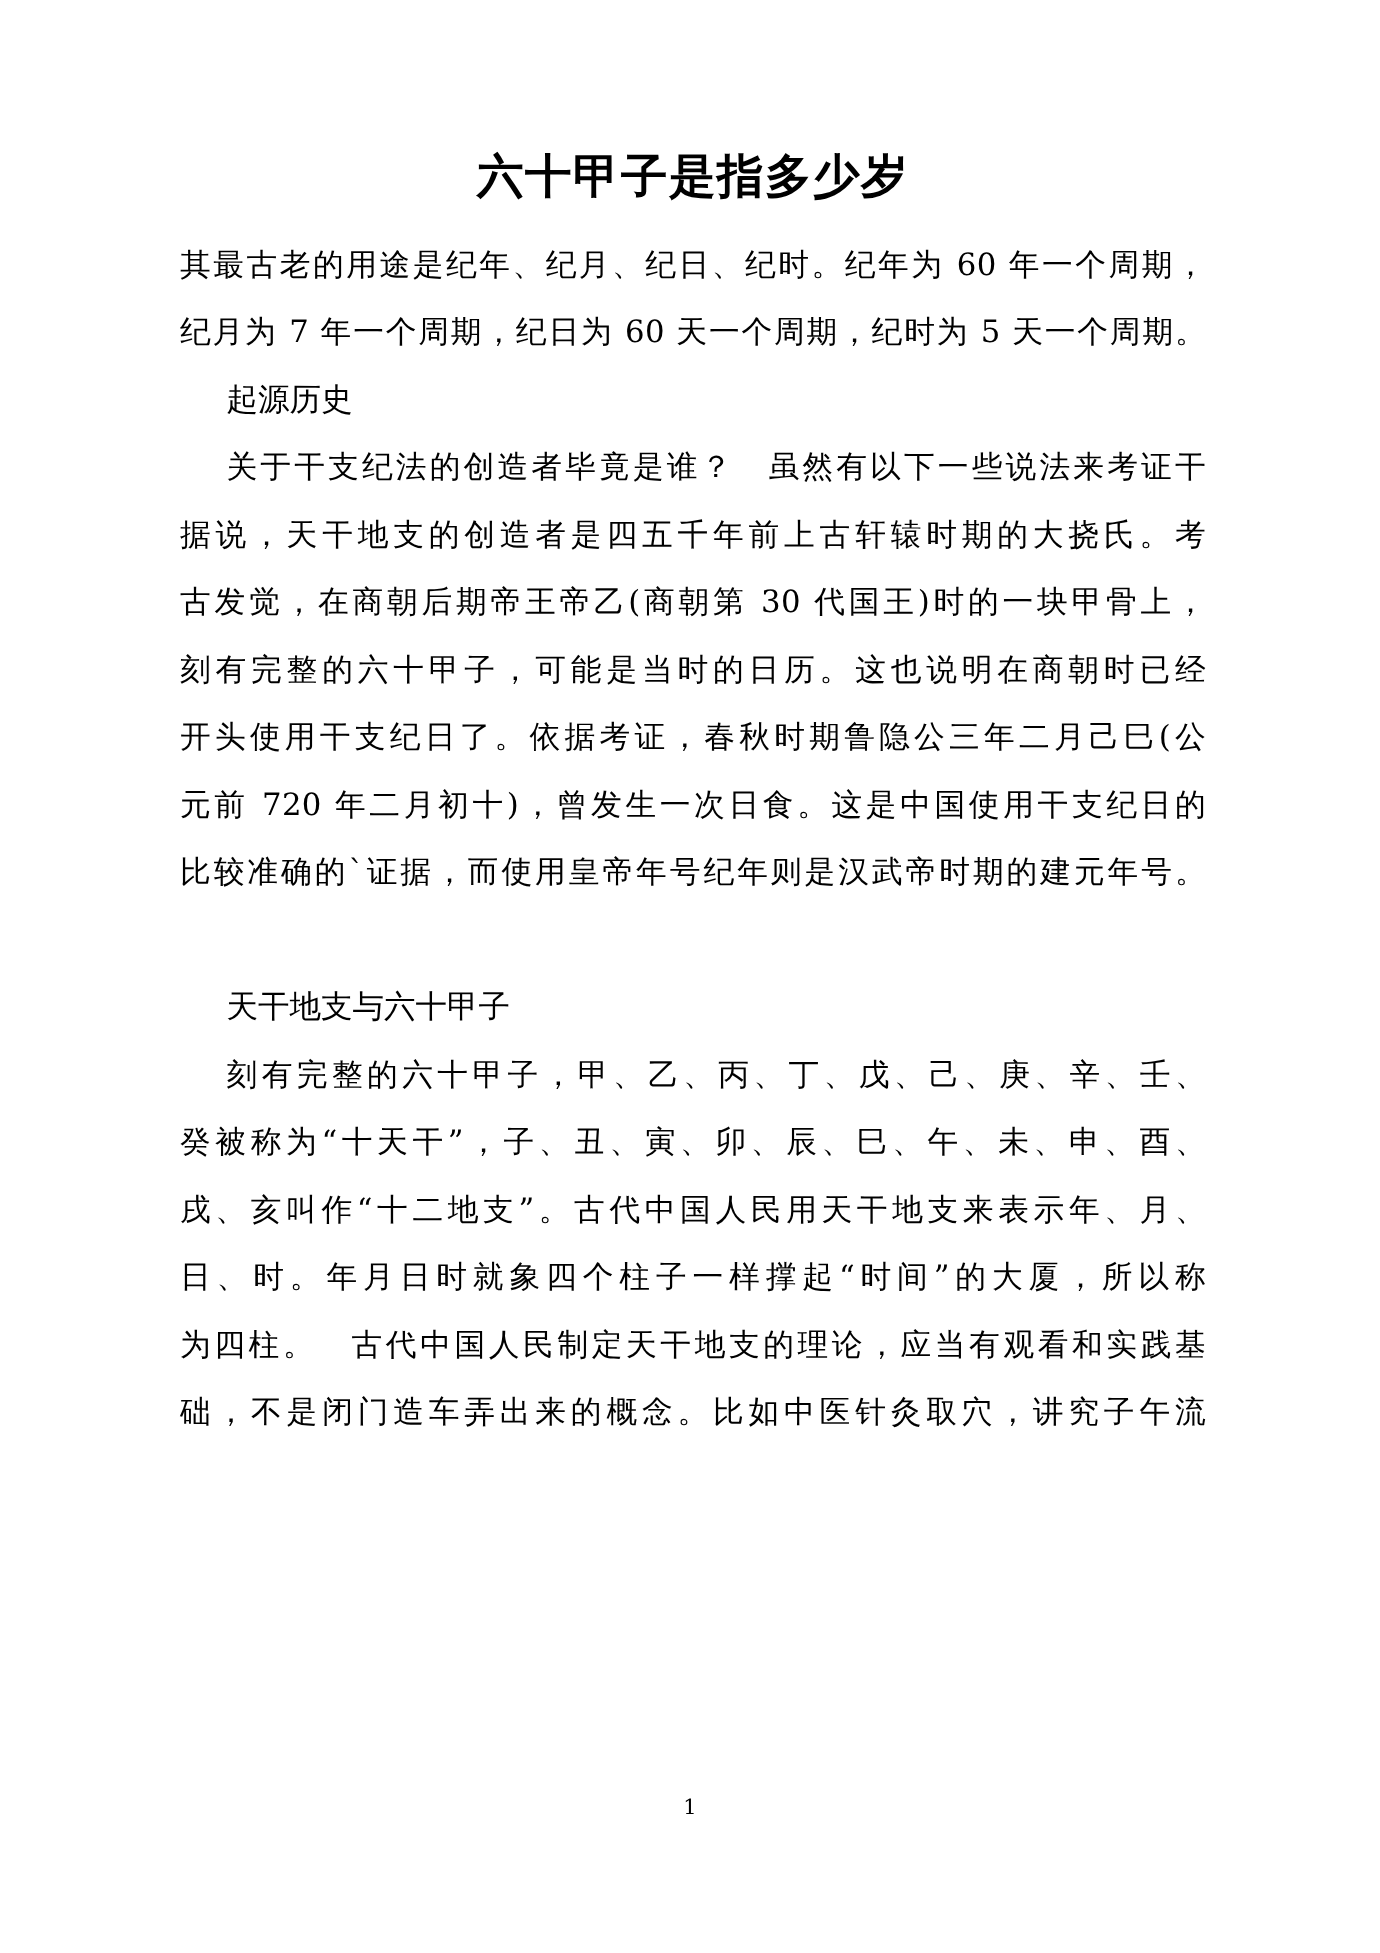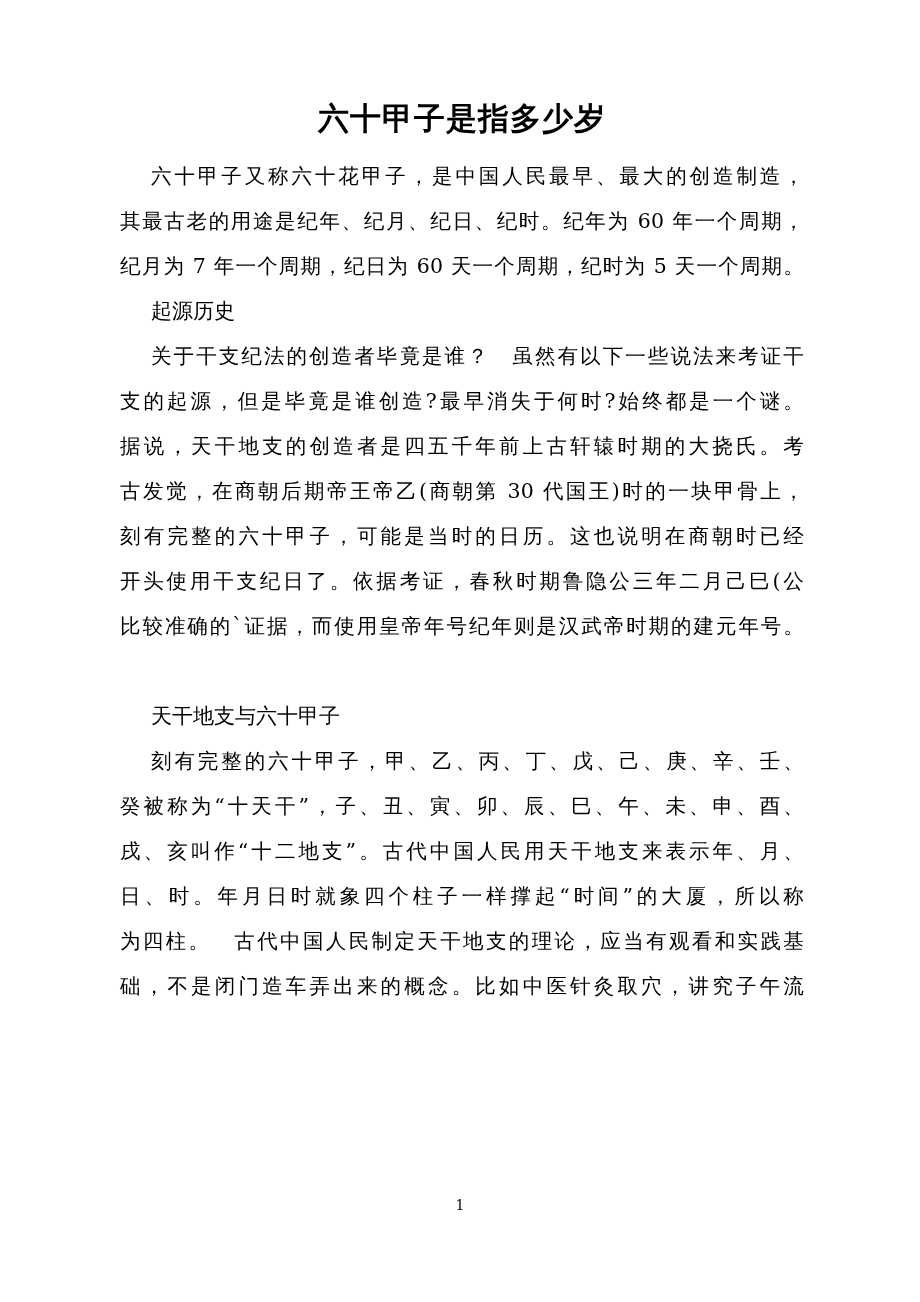--- a/index.html
+++ b/index.html
@@ -98,37 +98,36 @@
 </head>
 <body>
 
 <div class="page">
 
   <div class="content">
 
     <h1 class="doc-title">六十甲子是指多少岁</h1>
 
     <div class="para">
-      <div class="line justified indent">六十甲子又称六十花甲子，是中国人民最早、最大的创造制造，</div>
       <div class="line justified">其最古老的用途是纪年、纪月、纪日、纪时。纪年为 60 年一个周期，</div>
       <div class="line justified">纪月为 7 年一个周期，纪日为 60 天一个周期，纪时为 5 天一个周期。</div>
     </div>
 
     <div class="heading-line">起源历史</div>
 
     <div class="para">
       <div class="line justified indent">关于干支纪法的创造者毕竟是谁？　虽然有以下一些说法来考证干</div>
-      <div class="line justified">支的起源，但是毕竟是谁创造?最早消失于何时?始终都是一个谜。</div>
     </div>
 
     <div class="para">
       <div class="line justified">据说，天干地支的创造者是四五千年前上古轩辕时期的大挠氏。考</div>
       <div class="line justified">古发觉，在商朝后期帝王帝乙(商朝第 30 代国王)时的一块甲骨上，</div>
       <div class="line justified">刻有完整的六十甲子，可能是当时的日历。这也说明在商朝时已经</div>
       <div class="line justified">开头使用干支纪日了。依据考证，春秋时期鲁隐公三年二月己巳(公</div>
+      <div class="line justified">元前 720 年二月初十)，曾发生一次日食。这是中国使用干支纪日的</div>
       <div class="line justified">比较准确的`证据，而使用皇帝年号纪年则是汉武帝时期的建元年号。</div>
     </div>
 
     <div class="line blank"></div>
 
     <div class="heading-line">天干地支与六十甲子</div>
 
     <div class="para">
       <div class="line justified indent">刻有完整的六十甲子，甲、乙、丙、丁、戊、己、庚、辛、壬、</div>
       <div class="line justified">癸被称为“十天干”，子、丑、寅、卯、辰、巳、午、未、申、酉、</div>

